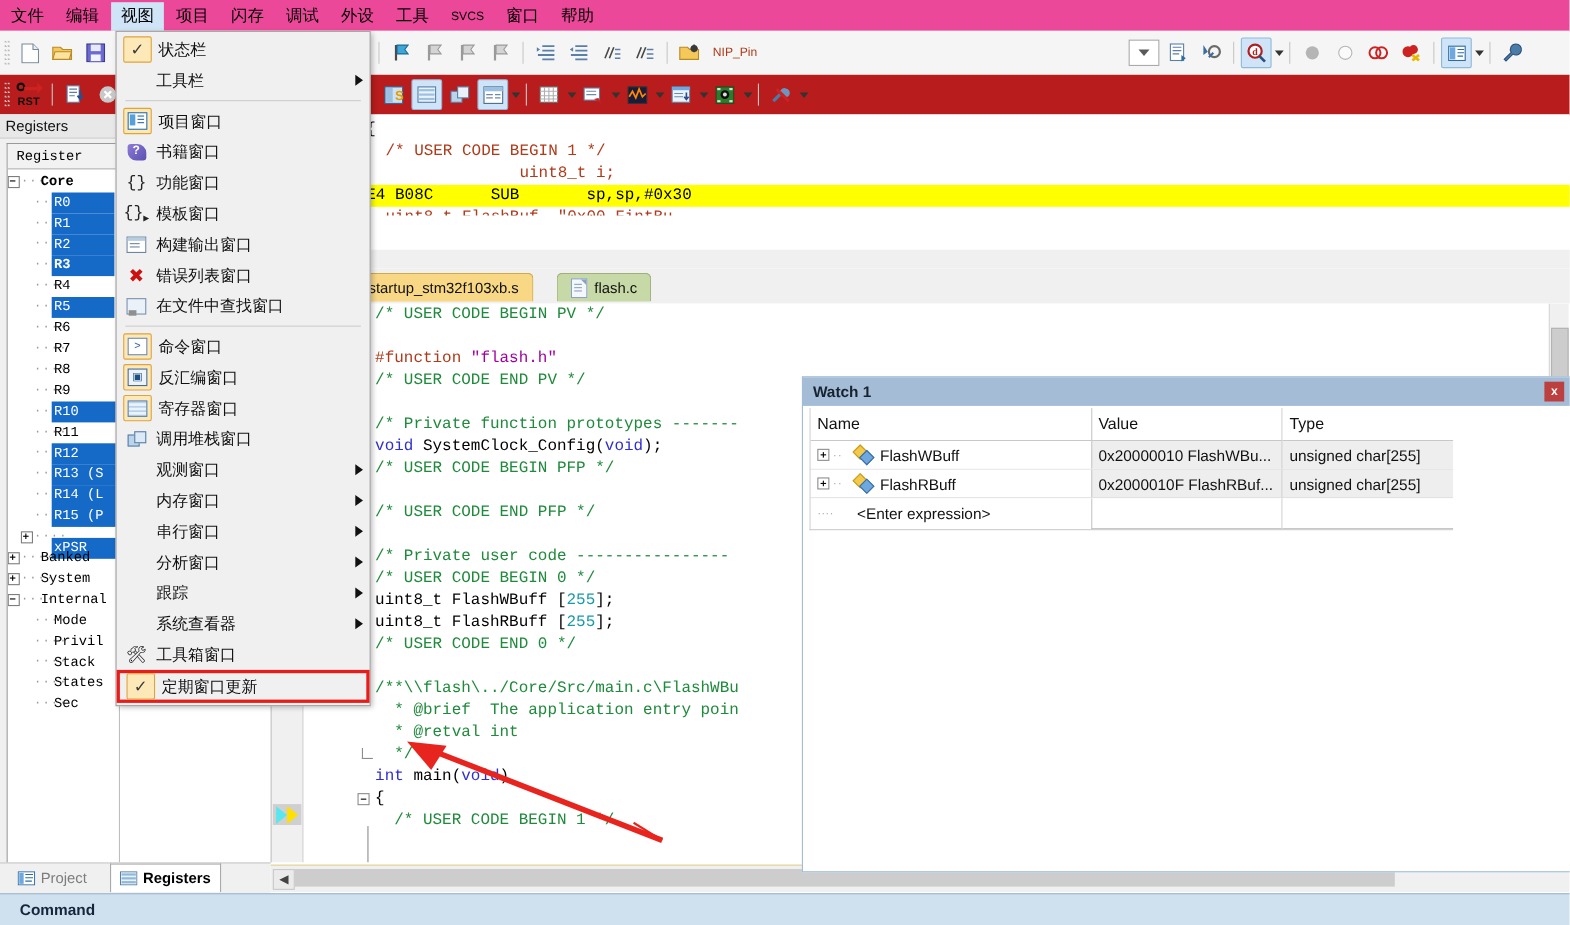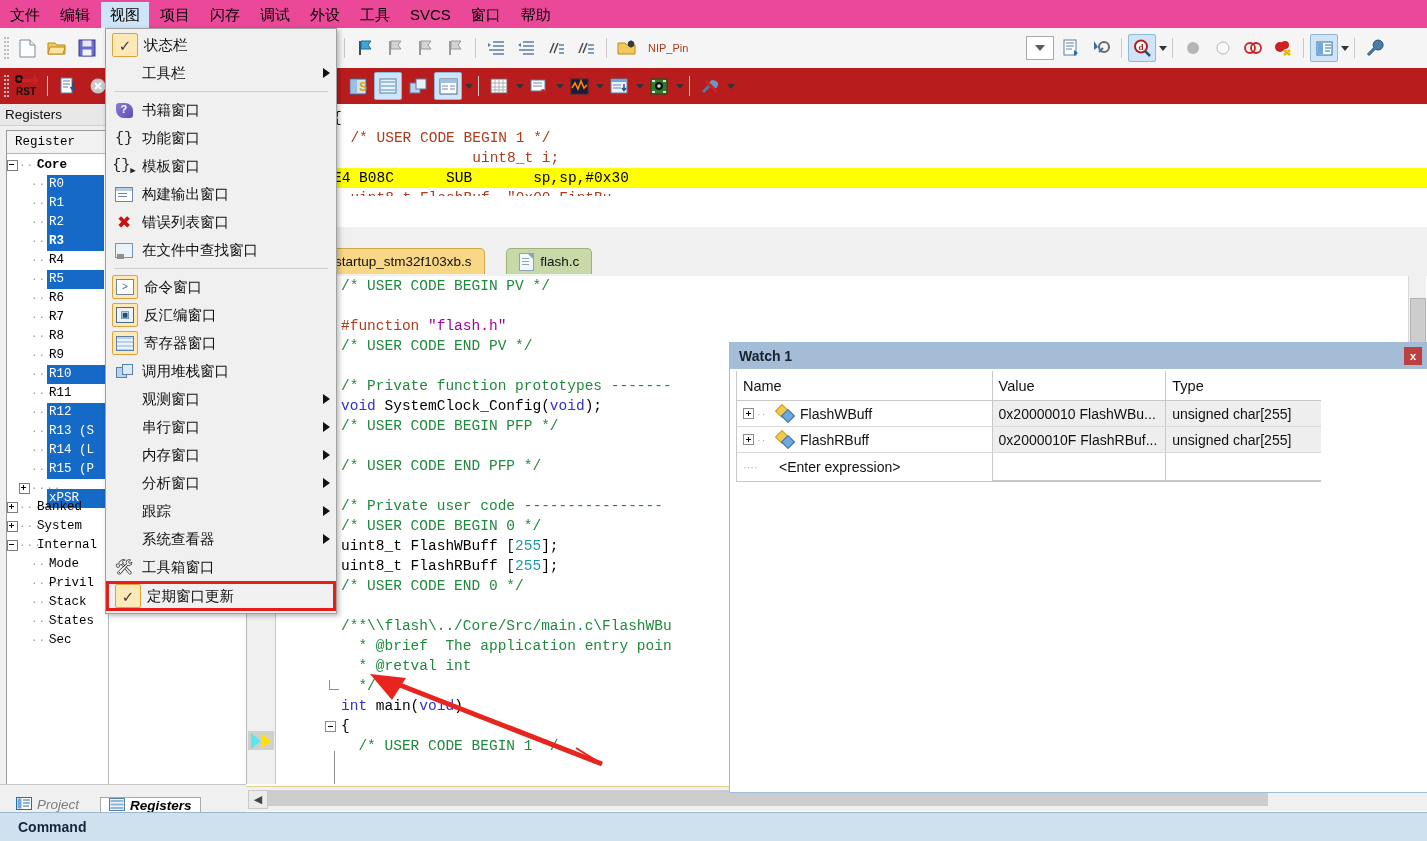--- a/index.html
+++ b/index.html
@@ -19,21 +19,21 @@
     background:#ec4899;
     display:flex;align-items:flex-end;
     border-bottom:1px solid #ffffff;
   }
   #menubar .mi{
     padding:4px 9px;margin:0 1px;
     font-size:15px;line-height:18px;color:#000;
     white-space:nowrap;cursor:default;
   }
   #menubar .mi.active{ background:#cfe4f7; }
-  #menubar .mi.svcs{ font-size:15px; }
+  #menubar .mi.svcs{ font-size:11px; }
 
   
   #toolbar1{
     left:0;top:28px;width:1427px;height:40px;
     background:#f5f5f5;
     border-bottom:1px solid #e2e2e2;
   }
   #toolbar2{
     left:0;top:68px;width:1427px;height:36px;
     background:#b91c1c;
@@ -108,22 +108,22 @@
   .rlabel.bold{font-weight:bold;}
   .rsel{background:#1569c7;color:#fff;}
   .rstub{width:12px;flex:0 0 auto;}
 
   
   #bottomtabs{
     left:0;top:784px;width:246px;height:28px;background:#f0f0f0;
     border-top:1px solid #c7c7c7;
   }
   .btab{
-    position:absolute;top:12px;height:26px;display:flex;align-items:flex-start;
-    padding:0 8px;font-size:13.5px;box-sizing:border-box;font-style:italic;
+    position:absolute;top:0;height:26px;display:flex;align-items:center;
+    padding:0 8px;font-size:13.5px;box-sizing:border-box;
   }
   .btab.inactive{color:#7d7d7d;}
   .btab.active{background:#ffffff;border:1px solid #a9a9a9;border-bottom:none;color:#000;font-weight:bold;}
 
   
   #cmdbar{
     left:0;top:812px;width:1427px;height:29px;
     background:#cfe0ef;border-top:1px solid #9fb6cc;
   }
   #cmdlabel{
@@ -1029,20 +1029,29 @@
       </span>
       <span class="mtxt">状态栏</span>
     </div>
     <div class="mrow">
       <span class="mico"></span>
       <span class="mtxt">工具栏</span>
       <span class="marrow"></span>
     </div>
     <div class="msep"></div>
     <div class="mrow">
+      <span class="mico boxed">
+        <span class="g-proj">
+          <i></i>
+          <b></b>
+        </span>
+      </span>
+      <span class="mtxt">项目窗口</span>
+    </div>
+    <div class="mrow">
       <span class="mico">
         <span class="g-book"></span>
       </span>
       <span class="mtxt">书籍窗口</span>
     </div>
     <div class="mrow">
       <span class="mico">
         <span class="g-brace">{}</span>
       </span>
       <span class="mtxt">功能窗口</span>
@@ -1104,26 +1113,26 @@
       </span>
       <span class="mtxt">调用堆栈窗口</span>
     </div>
     <div class="mrow">
       <span class="mico"></span>
       <span class="mtxt">观测窗口</span>
       <span class="marrow"></span>
     </div>
     <div class="mrow">
       <span class="mico"></span>
+      <span class="mtxt">内存窗口</span>
+      <span class="marrow"></span>
+    </div>
+    <div class="mrow">
+      <span class="mico"></span>
       <span class="mtxt">串行窗口</span>
-      <span class="marrow"></span>
-    </div>
-    <div class="mrow">
-      <span class="mico"></span>
-      <span class="mtxt">内存窗口</span>
       <span class="marrow"></span>
     </div>
     <div class="mrow">
       <span class="mico"></span>
       <span class="mtxt">分析窗口</span>
       <span class="marrow"></span>
     </div>
     <div class="mrow">
       <span class="mico"></span>
       <span class="mtxt">跟踪</span>

